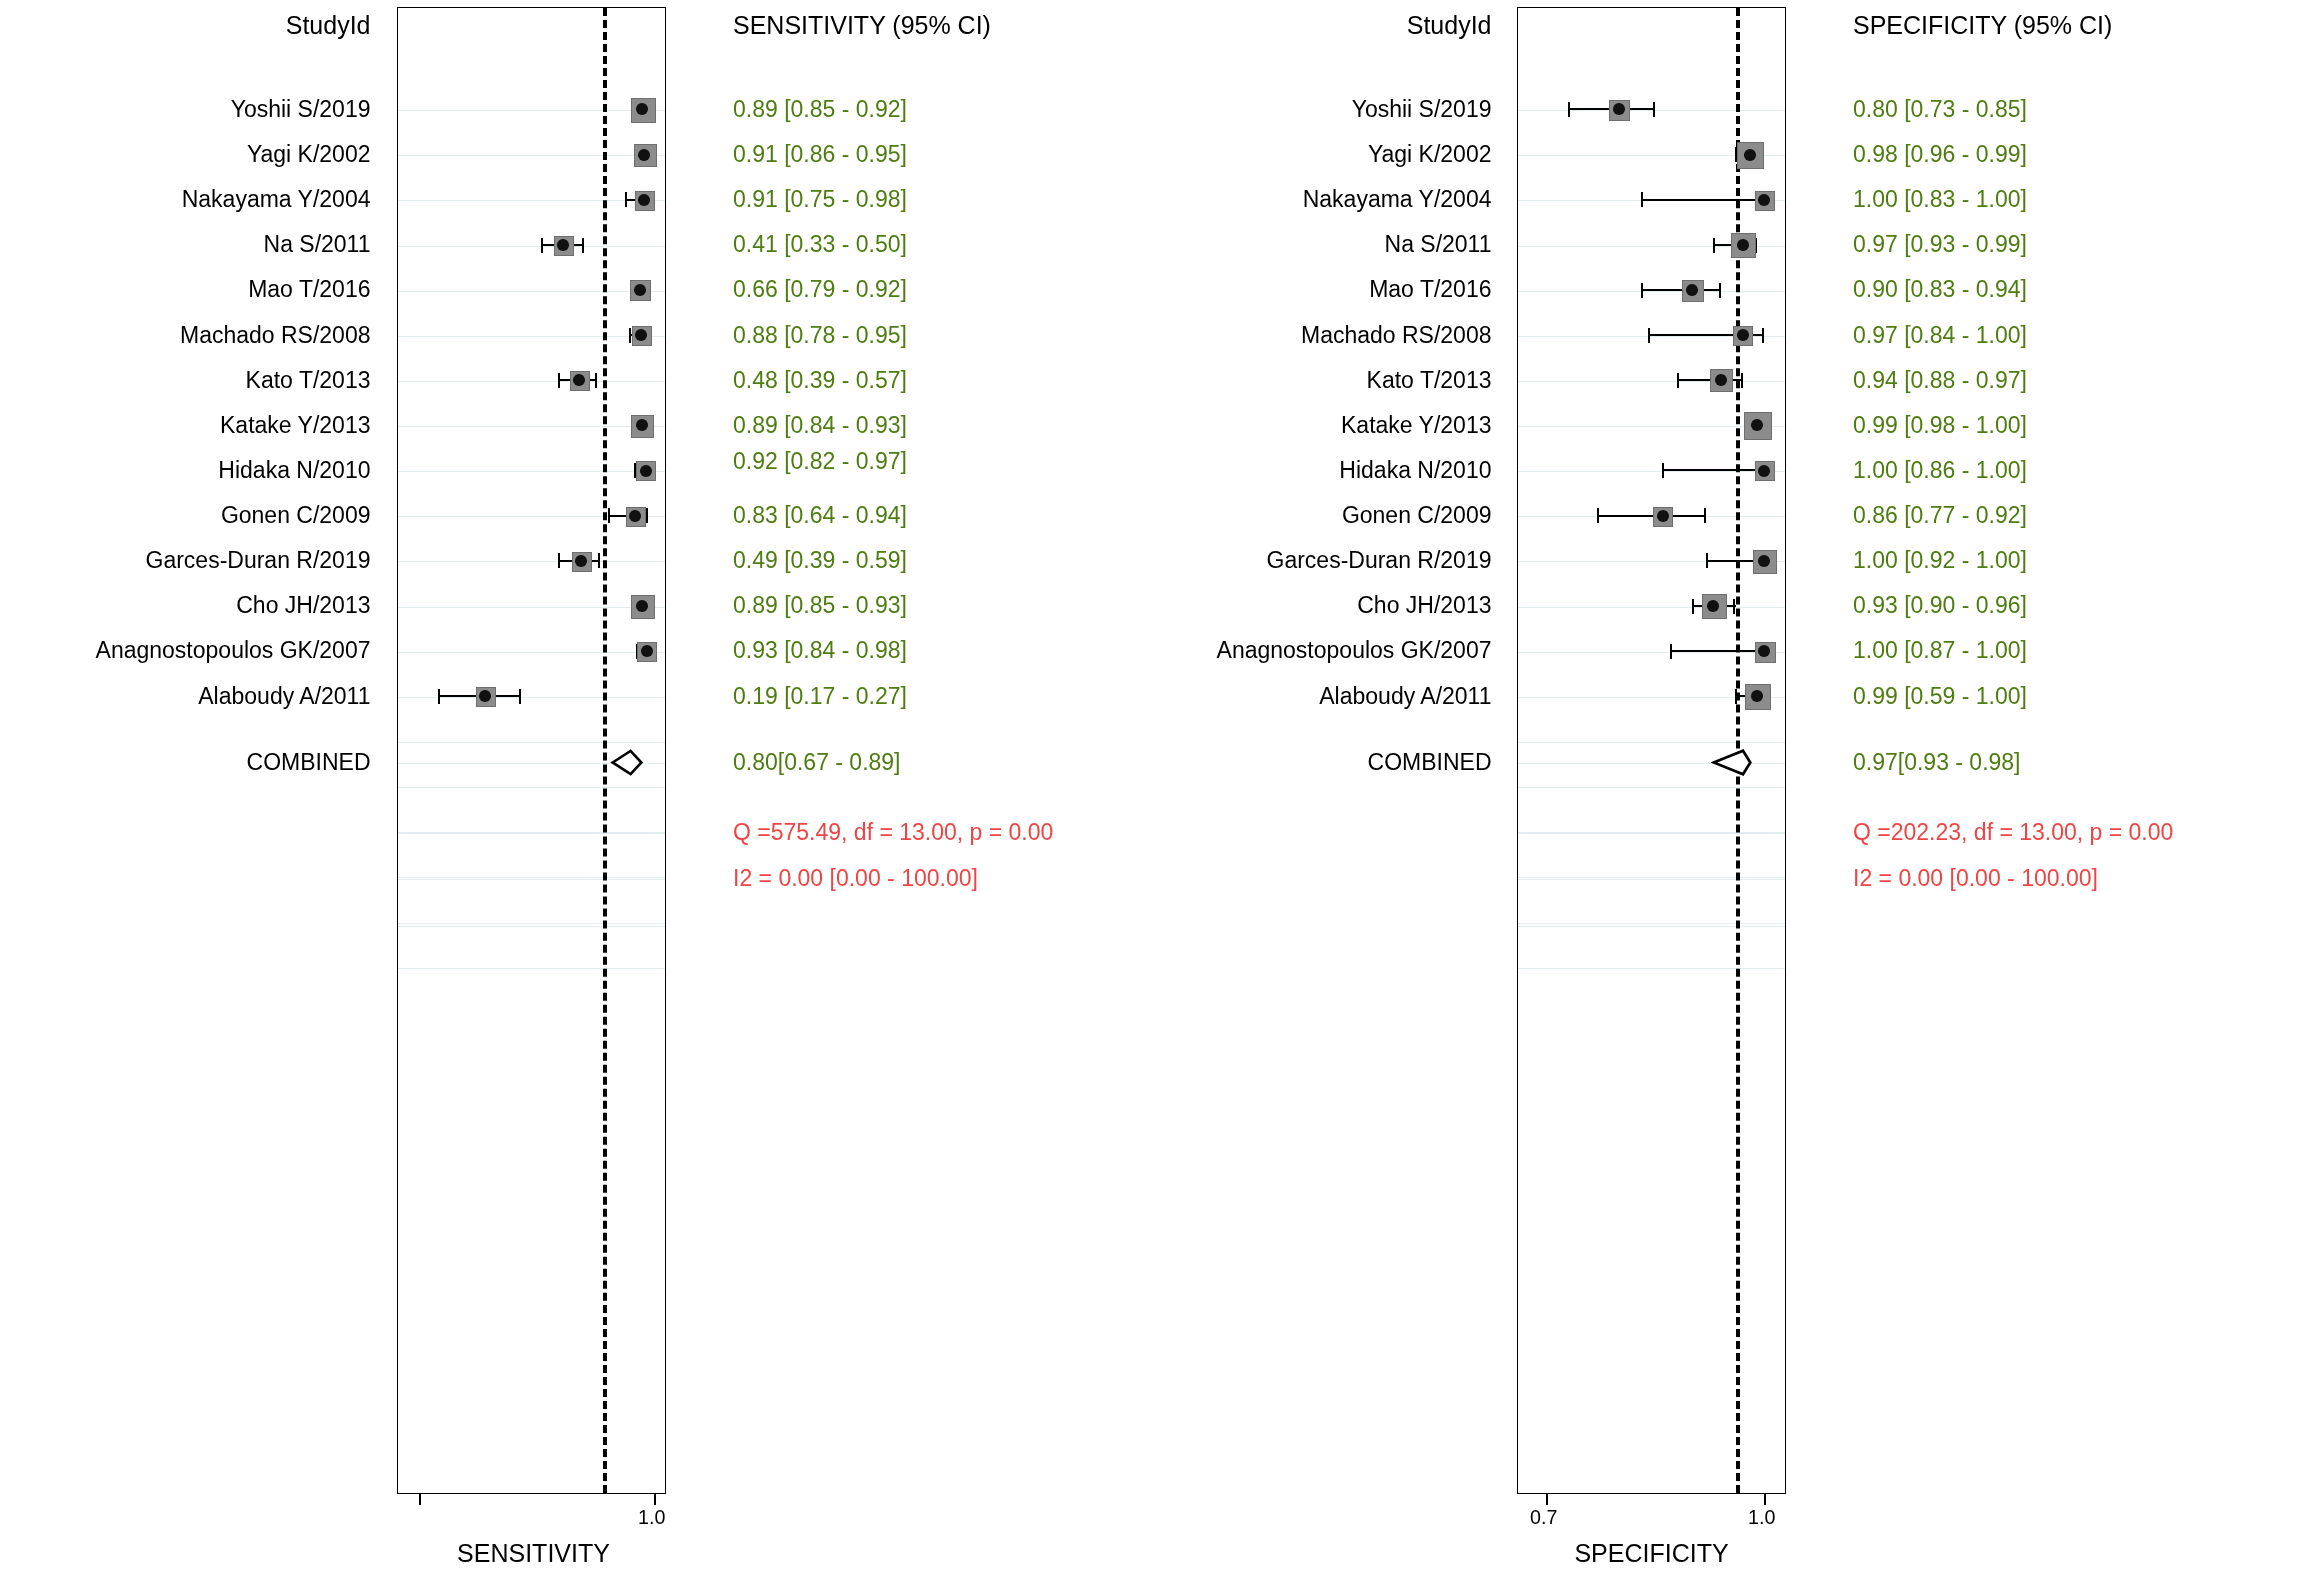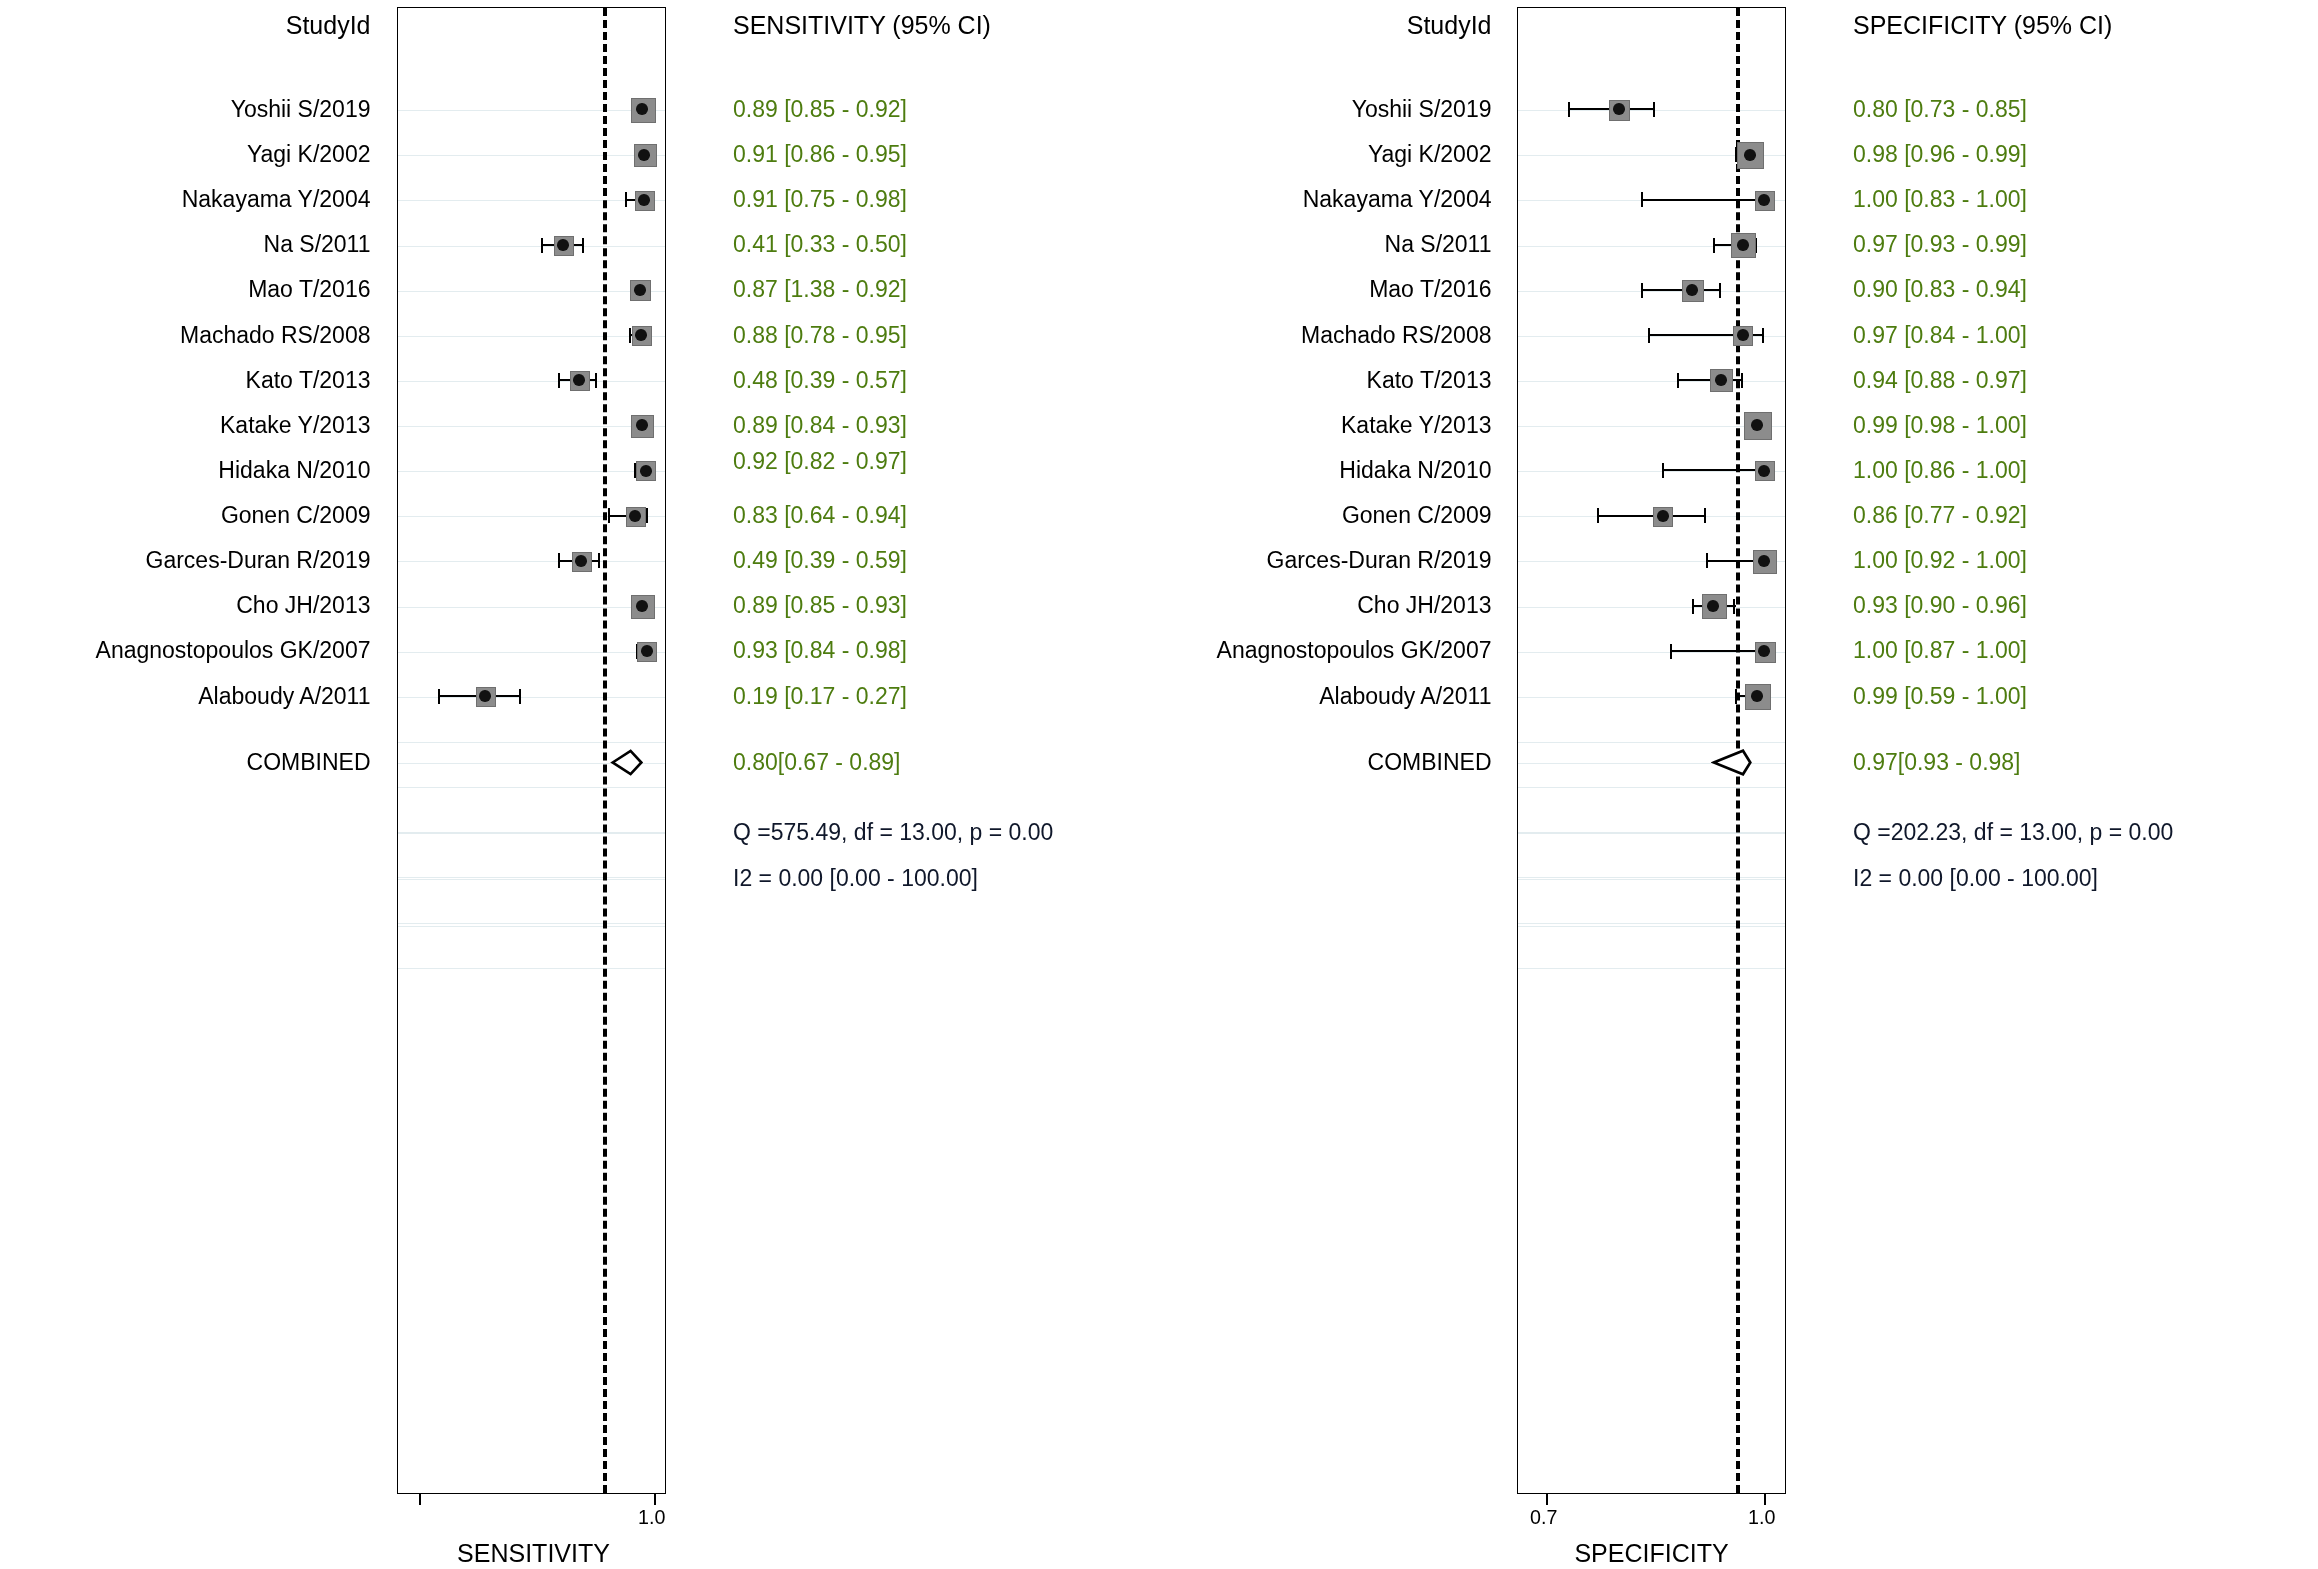--- a/index.html
+++ b/index.html
@@ -114,21 +114,21 @@
     height: 11.6px;
   }
   .diamond {
     position: absolute;
   }
   .stat-text {
     position: absolute;
     font-size: 23px;
     line-height: 27px;
     white-space: nowrap;
-    color: #0f172a;
+    color: #ef4444;
   }
 </style>
 </head>
 <body>
 
 <div class="page">
   <div class="panel" id="panel-sensitivity">
       <div class="plotbox" style="left: 397px; top: 7.2px; width: 269px; height: 1487px;">
         <div class="gridline" style="top: 102px;"></div>
         <div class="gridline" style="top: 147px;"></div>
@@ -180,21 +180,21 @@
       <div class="marker-box" style="left: 635px; top: 191px; width: 18px; height: 18px;"></div>
       <div class="marker-dot" style="left: 638px; top: 194px;"></div>
       <div class="studylabel" style="left: 0px; width: 383px; top: 231px; text-align: right; padding-right: 12.5px; box-sizing: border-box;">Na S/2011</div>
       <div class="esttext" style="left: 733px; top: 231px;">0.41 [0.33 - 0.50]</div>
       <div class="ci-line" style="left: 541px; width: 42px; top: 244px;"></div>
       <div class="ci-cap" style="left: 541px; top: 238px;"></div>
       <div class="ci-cap" style="left: 582px; top: 238px;"></div>
       <div class="marker-box" style="left: 554px; top: 236px; width: 18px; height: 18px;"></div>
       <div class="marker-dot" style="left: 557px; top: 239px;"></div>
       <div class="studylabel" style="left: 0px; width: 383px; top: 276px; text-align: right; padding-right: 12.5px; box-sizing: border-box;">Mao T/2016</div>
-      <div class="esttext" style="left: 733px; top: 276px;">0.87 [1.38 - 0.92]</div>
+      <div class="esttext" style="left: 733px; top: 276px;">0.66 [0.79 - 0.92]</div>
       <div class="ci-line" style="left: 630px; width: 15.5px; top: 289px;"></div>
       <div class="ci-cap" style="left: 630px; top: 283px;"></div>
       <div class="ci-cap" style="left: 644px; top: 283px;"></div>
       <div class="marker-box" style="left: 630px; top: 280px; width: 18.7px; height: 18.7px;"></div>
       <div class="marker-dot" style="left: 634px; top: 284px;"></div>
       <div class="studylabel" style="left: 0px; width: 383px; top: 322px; text-align: right; padding-right: 12.5px; box-sizing: border-box;">Machado RS/2008</div>
       <div class="esttext" style="left: 733px; top: 322px;">0.88 [0.78 - 0.95]</div>
       <div class="ci-line" style="left: 629px; width: 20px; top: 334px;"></div>
       <div class="ci-cap" style="left: 629px; top: 328px;"></div>
       <div class="ci-cap" style="left: 647px; top: 328px;"></div>

